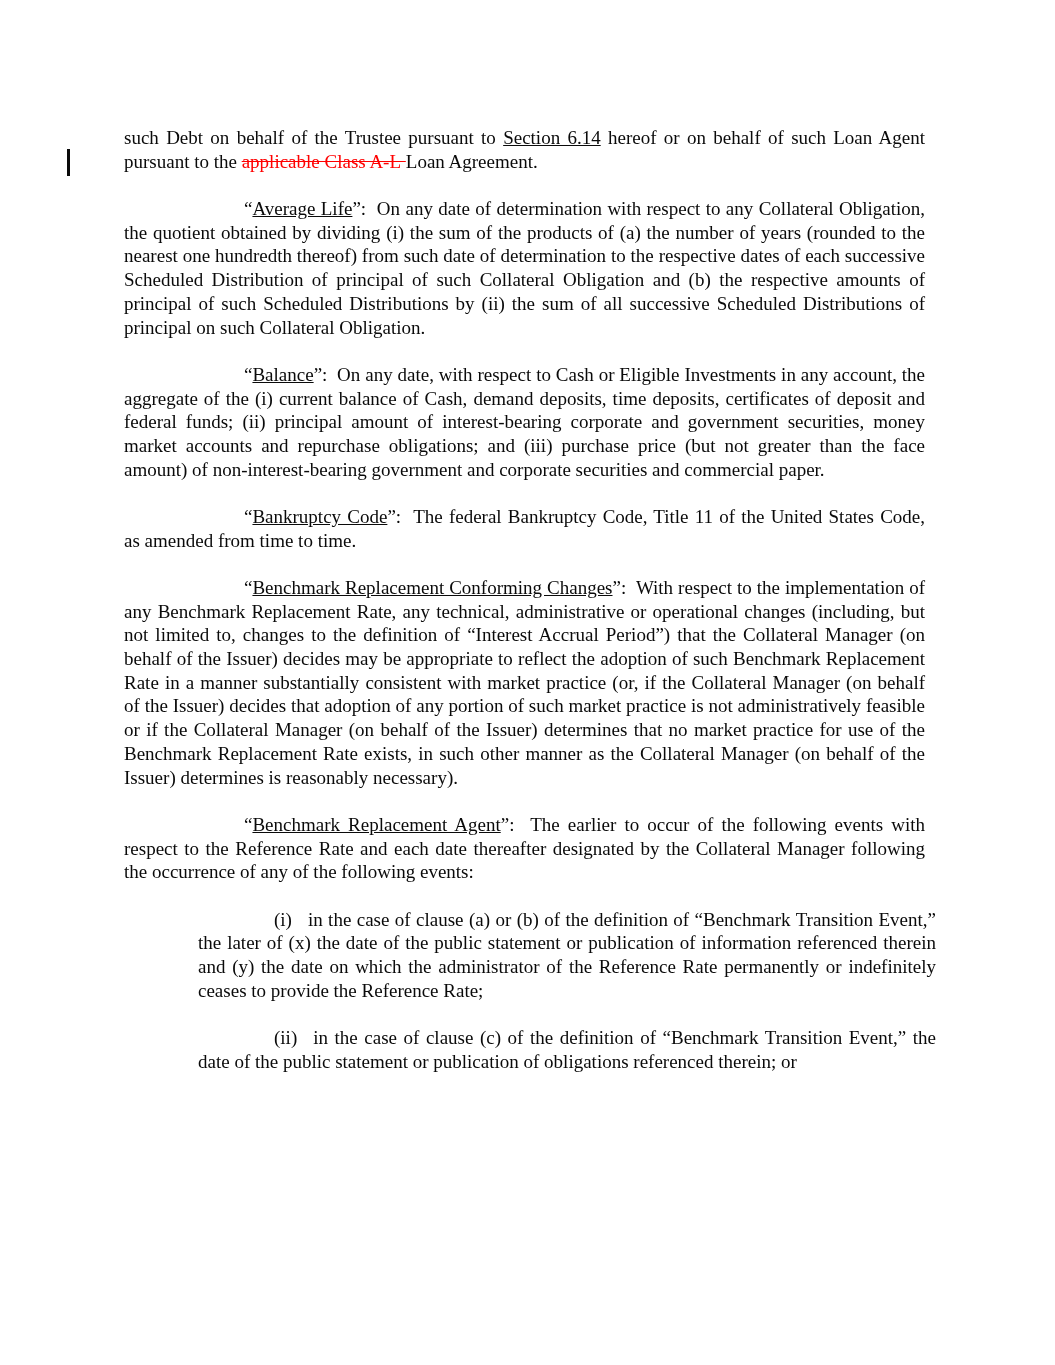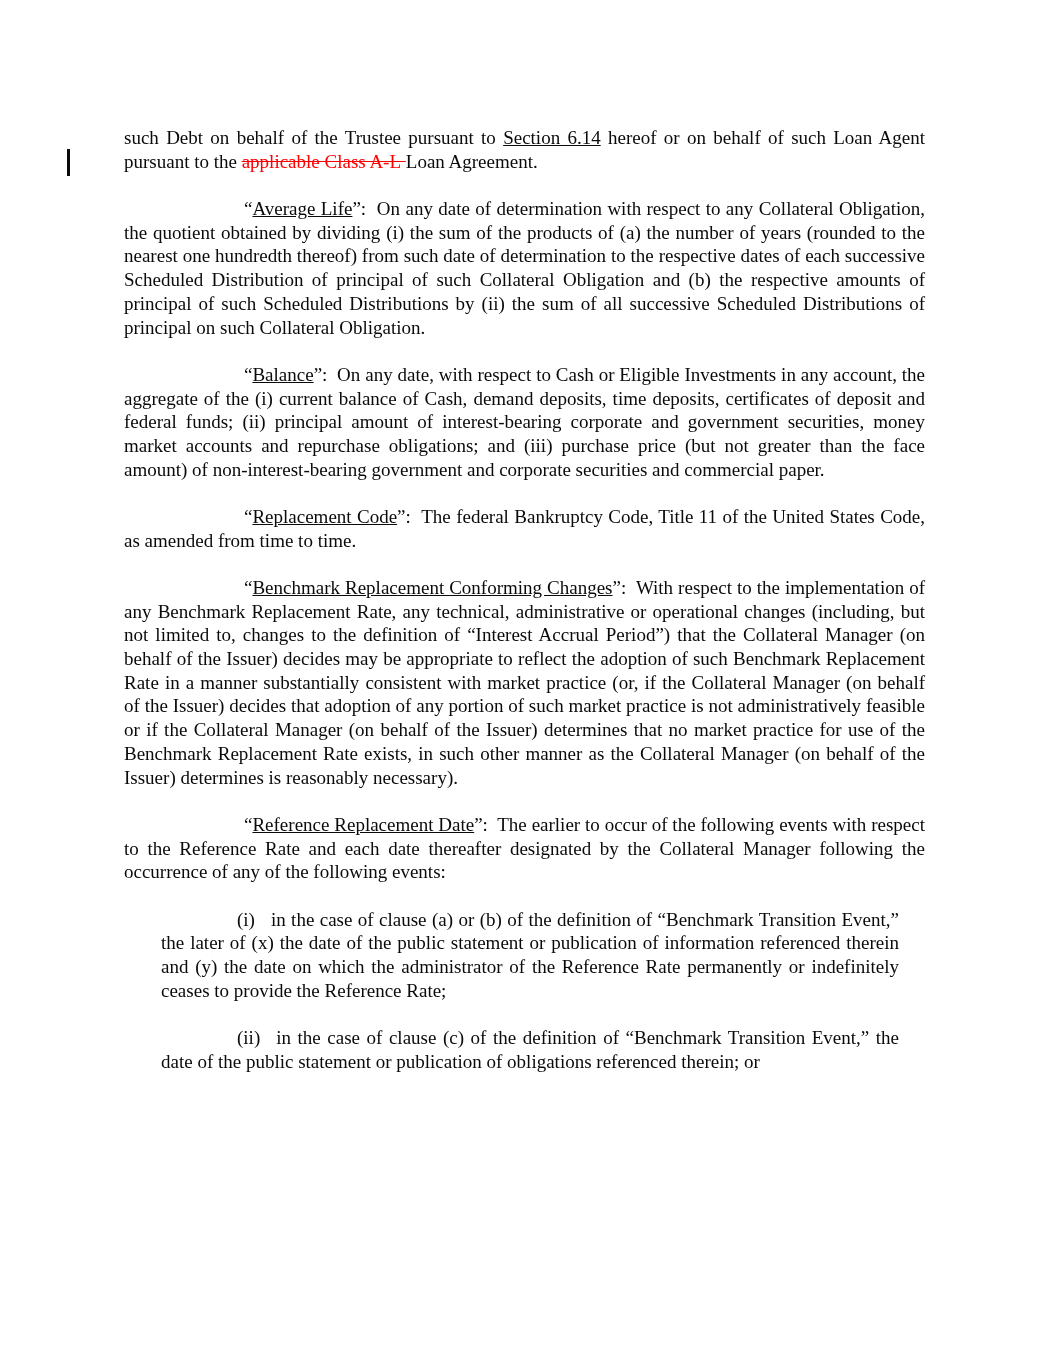--- a/index.html
+++ b/index.html
@@ -17,21 +17,21 @@
     left: 124px;
     top: 126px;
     width: 801px;
     font-size: 19px;
     line-height: 23.7px;
     text-align: justify;
   }
   .para { margin: 23.6px 0 0 0; text-indent: 120px; }
   .para:first-child { margin-top: 0; }
   .para.continuation { text-indent: 0; }
-  .para.clause { margin-left: 37px; text-indent: 76px; width: 738px; }
+  .para.clause { margin-left: 74px; text-indent: 76px; width: 738px; }
   .clause-label { padding-right: 16px; }
   .seg-normal { text-decoration: none; }
   .seg-underline { text-decoration: underline; }
   .seg-red-strike { color: #ff0000; text-decoration: line-through; }
   .page-number {
     position: absolute;
     top: 1251px;
     left: 124px;
     width: 801px;
     text-align: center;
@@ -56,22 +56,22 @@
 </style>
 </head>
 <body>
 
 <div class="page">
   <div class="changebar changebar-top"></div>
   <div class="content">
       <p class="para continuation"><span class="seg-normal">such Debt on behalf of the Trustee pursuant to </span><span class="seg-underline">Section 6.14</span><span class="seg-normal"> hereof or on behalf of such Loan Agent pursuant to the </span><span class="seg-red-strike">applicable Class A-L&nbsp;</span><span class="seg-normal">Loan Agreement.</span></p>
       <p class="para definition"><span class="seg-normal">“</span><span class="seg-underline">Average Life</span><span class="seg-normal">”:&nbsp; On any date of determination with respect to any Collateral Obligation, the quotient obtained by dividing (i) the sum of the products of (a) the number of years (rounded to the nearest one hundredth thereof) from such date of determination to the respective dates of each successive Scheduled Distribution of principal of such Collateral Obligation and (b) the respective amounts of principal of such Scheduled Distributions by (ii) the sum of all successive Scheduled Distributions of principal on such Collateral Obligation.</span></p>
       <p class="para definition"><span class="seg-normal">“</span><span class="seg-underline">Balance</span><span class="seg-normal">”:&nbsp; On any date, with respect to Cash or Eligible Investments in any account, the aggregate of the (i) current balance of Cash, demand deposits, time deposits, certificates of deposit and federal funds; (ii) principal amount of interest-bearing corporate and government securities, money market accounts and repurchase obligations; and (iii) purchase price (but not greater than the face amount) of non-interest-bearing government and corporate securities and commercial paper.</span></p>
-      <p class="para definition"><span class="seg-normal">“</span><span class="seg-underline">Replacement Code</span><span class="seg-normal">”:&nbsp; The federal Bankruptcy Code, Title 11 of the United States Code, as amended from time to time.</span></p>
+      <p class="para definition"><span class="seg-normal">“</span><span class="seg-underline">Bankruptcy Code</span><span class="seg-normal">”:&nbsp; The federal Bankruptcy Code, Title 11 of the United States Code, as amended from time to time.</span></p>
       <p class="para definition"><span class="seg-normal">“</span><span class="seg-underline">Benchmark Replacement Conforming Changes</span><span class="seg-normal">”:&nbsp; With respect to the implementation of any Benchmark Replacement Rate, any technical, administrative or operational changes (including, but not limited to, changes to the definition of “Interest Accrual Period”) that the Collateral Manager (on behalf of the Issuer) decides may be appropriate to reflect the adoption of such Benchmark Replacement Rate in a manner substantially consistent with market practice (or, if the Collateral Manager (on behalf of the Issuer) decides that adoption of any portion of such market practice is not administratively feasible or if the Collateral Manager (on behalf of the Issuer) determines that no market practice for use of the Benchmark Replacement Rate exists, in such other manner as the Collateral Manager (on behalf of the Issuer) determines is reasonably necessary).</span></p>
-      <p class="para definition"><span class="seg-normal">“</span><span class="seg-underline">Reference Replacement Date</span><span class="seg-normal">”:&nbsp; The earlier to occur of the following events with respect to the Reference Rate and each date thereafter designated by the Collateral Manager following the occurrence of any of the following events:</span></p>
+      <p class="para definition"><span class="seg-normal">“</span><span class="seg-underline">Benchmark Replacement Agent</span><span class="seg-normal">”:&nbsp; The earlier to occur of the following events with respect to the Reference Rate and each date thereafter designated by the Collateral Manager following the occurrence of any of the following events:</span></p>
       <p class="para clause"><span class="clause-label">(i)</span><span class="seg-normal">in the case of clause (a) or (b) of the definition of “Benchmark Transition Event,” the later of (x) the date of the public statement or publication of information referenced therein and (y) the date on which the administrator of the Reference Rate permanently or indefinitely ceases to provide the Reference Rate;</span></p>
       <p class="para clause"><span class="clause-label">(ii)</span><span class="seg-normal">in the case of clause (c) of the definition of “Benchmark Transition Event,” the date of the public statement or publication of obligations referenced therein; or</span></p>
     </div>
   <div class="page-number">-8-</div>
   <div class="changebar changebar-footer"></div>
   <div class="footer-id">BUSINESS.30544778.20&nbsp;&nbsp;</div>
 </div>
 
 </body></html>

